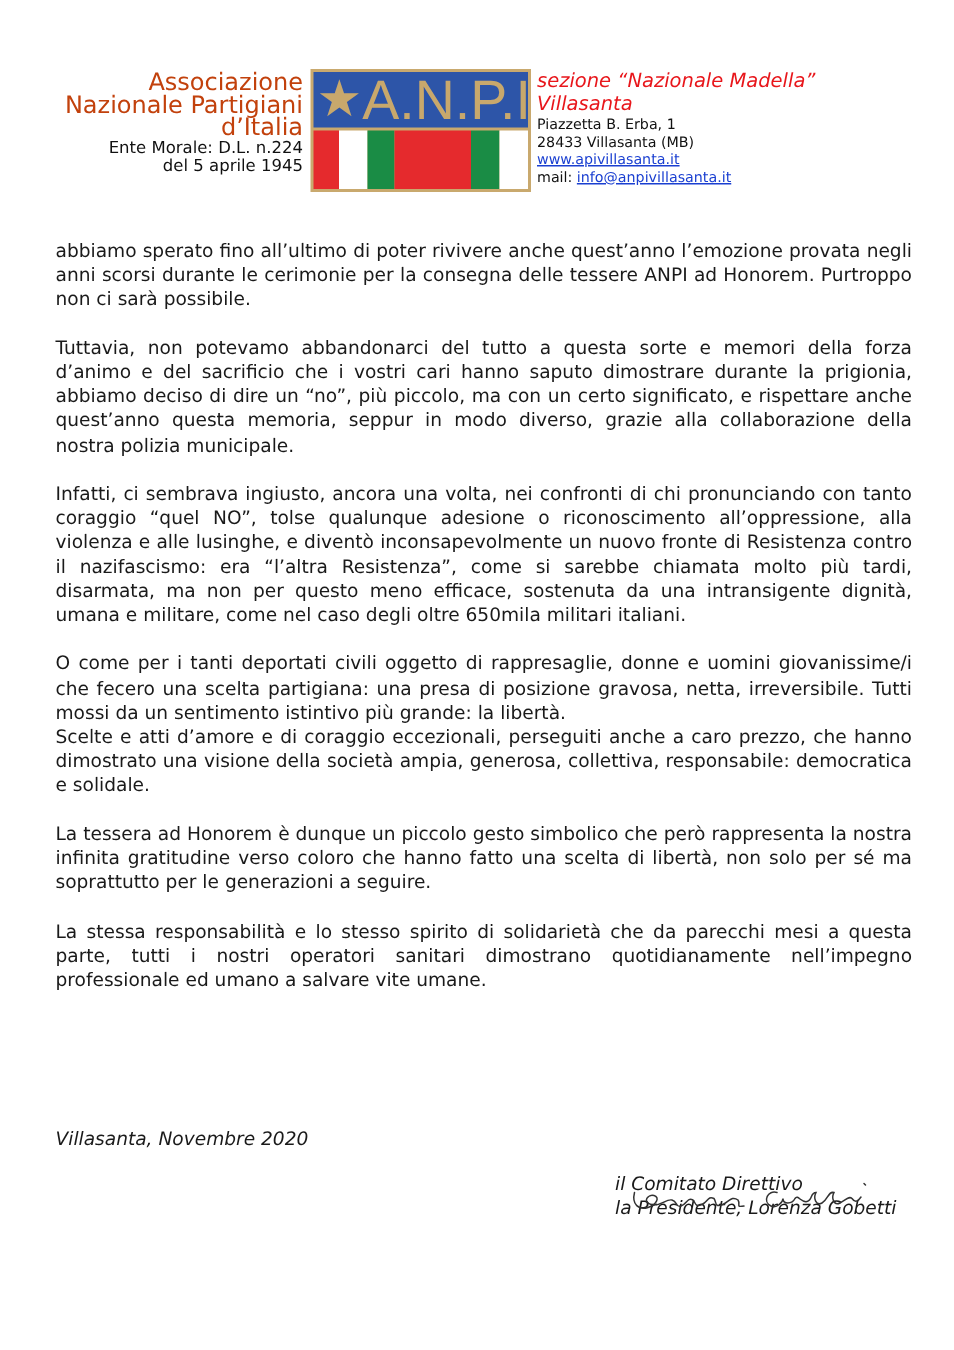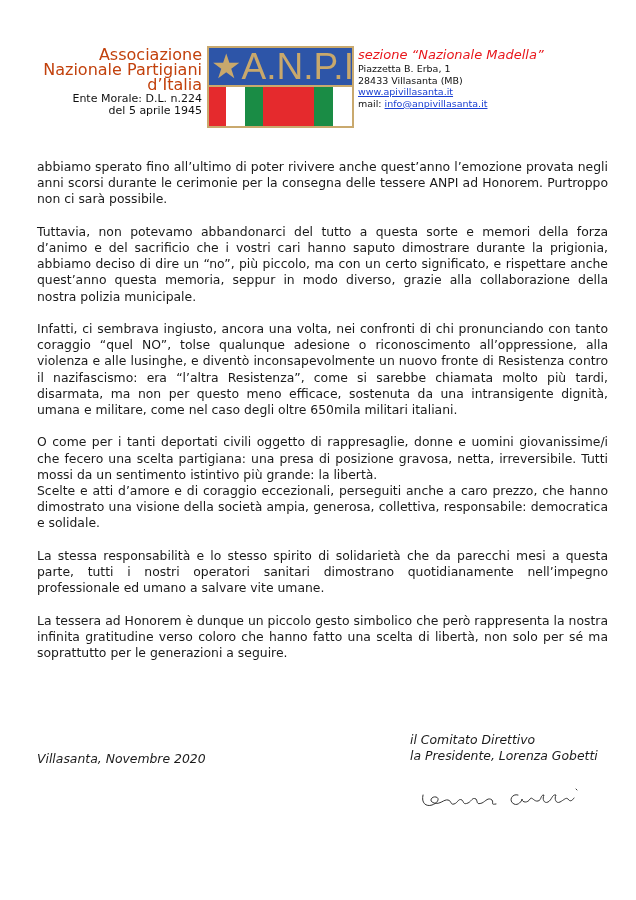--- a/index.html
+++ b/index.html
@@ -30,21 +30,21 @@
     .hdr-right a { color: #1a3fd1; text-decoration: underline; }
 
     
     .letter { position: absolute; left: 37px; top: 159px; width: 571px;
               font-size: 12.4px; line-height: 16.2px; }
     .letter p { margin: 0 0 16.2px 0; text-align: justify; }
     .letter p.noj { text-align: left; }
     .letter p.tight { margin-bottom: 0; }
 
     .place-date { position: absolute; left: 37px; top: 751px; font-style: italic; font-size: 12.4px; }
-    .sign-block { position: absolute; left: 410px; top: 732px; font-style: italic; font-size: 12.4px; line-height: 16.2px; }
+    .sign-block { position: absolute; left: 410px; top: 781px; font-style: italic; font-size: 12.4px; line-height: 16.2px; }
     .signature { position: absolute; left: 418px; top: 783px; width: 170px; height: 30px; }
   </style>
 </head>
 <body>
 
 <div class="hdr-left">
   <div class="org">Associazione</div>
   <div class="org">Nazionale Partigiani</div>
   <div class="org">d’Italia</div>
   <div class="small">Ente Morale: D.L. n.224</div>
@@ -62,38 +62,39 @@
     <div class="b-green" style="width:19px"></div>
     <div class="b-red" style="width:52px"></div>
     <div class="b-green" style="width:19px"></div>
     <div class="b-white" style="width:20px"></div>
     <div class="b-red" style="width:17px;flex:1"></div>
   </div>
 </div>
 
 <div class="hdr-right">
   <div class="sez">sezione “Nazionale Madella”</div>
+  <div class="sez">Villasanta</div>
   <div class="small first">Piazzetta B. Erba, 1</div>
   <div class="small">28433 Villasanta (MB)</div>
   <div class="small">
     <a>www.apivillasanta.it</a>
   </div>
   <div class="small">
     <span>mail: </span><a>info@anpivillasanta.it</a>
   </div>
 </div>
 
 <div class="letter">
   <p>abbiamo sperato fino all’ultimo di poter rivivere anche quest’anno l’emozione provata negli anni scorsi durante le cerimonie per la consegna delle tessere ANPI ad Honorem. Purtroppo non ci sarà possibile.</p>
   <p>Tuttavia, non potevamo abbandonarci del tutto a questa sorte e memori della forza d’animo e del sacrificio che i vostri cari hanno saputo dimostrare durante la prigionia, abbiamo deciso di dire un “no”, più piccolo, ma con un certo significato, e rispettare anche quest’anno questa memoria, seppur in modo diverso, grazie alla collaborazione della nostra polizia municipale.</p>
   <p>Infatti, ci sembrava ingiusto, ancora una volta, nei confronti di chi pronunciando con tanto coraggio “quel NO”, tolse qualunque adesione o riconoscimento all’oppressione, alla violenza e alle lusinghe, e diventò inconsapevolmente un nuovo fronte di Resistenza contro il nazifascismo: era  “l’altra Resistenza”, come si sarebbe chiamata molto più tardi, disarmata, ma non per questo meno efficace, sostenuta da una intransigente dignità, umana e militare, come nel caso degli oltre 650mila militari italiani.</p>
   <p class="tight">O come per i tanti deportati civili oggetto di rappresaglie, donne e uomini giovanissime/i che fecero una scelta partigiana: una presa di posizione gravosa, netta, irreversibile. Tutti mossi da un sentimento istintivo più grande: la libertà.</p>
   <p>Scelte e atti d’amore e di coraggio eccezionali, perseguiti anche a caro prezzo, che hanno dimostrato una visione della società ampia, generosa, collettiva, responsabile: democratica e solidale.</p>
+  <p>La tessera ad Honorem è dunque un piccolo gesto simbolico che però rappresenta la nostra infinita gratitudine verso coloro che hanno fatto una scelta di libertà, non solo per sé ma soprattutto per le generazioni a seguire.</p>
   <p>La stessa responsabilità e lo stesso spirito di solidarietà che da parecchi mesi a questa parte, tutti i nostri operatori sanitari dimostrano quotidianamente nell’impegno professionale ed umano a salvare vite umane.</p>
-  <p>La tessera ad Honorem è dunque un piccolo gesto simbolico che però rappresenta la nostra infinita gratitudine verso coloro che hanno fatto una scelta di libertà, non solo per sé ma soprattutto per le generazioni a seguire.</p>
 </div>
 
 <div class="place-date">Villasanta, Novembre 2020</div>
 
 <div class="sign-block">
   <div>il Comitato Direttivo</div>
   <div>la Presidente, Lorenza Gobetti</div>
 </div>
 
 <svg class="signature" viewBox="0 0 170 30">

